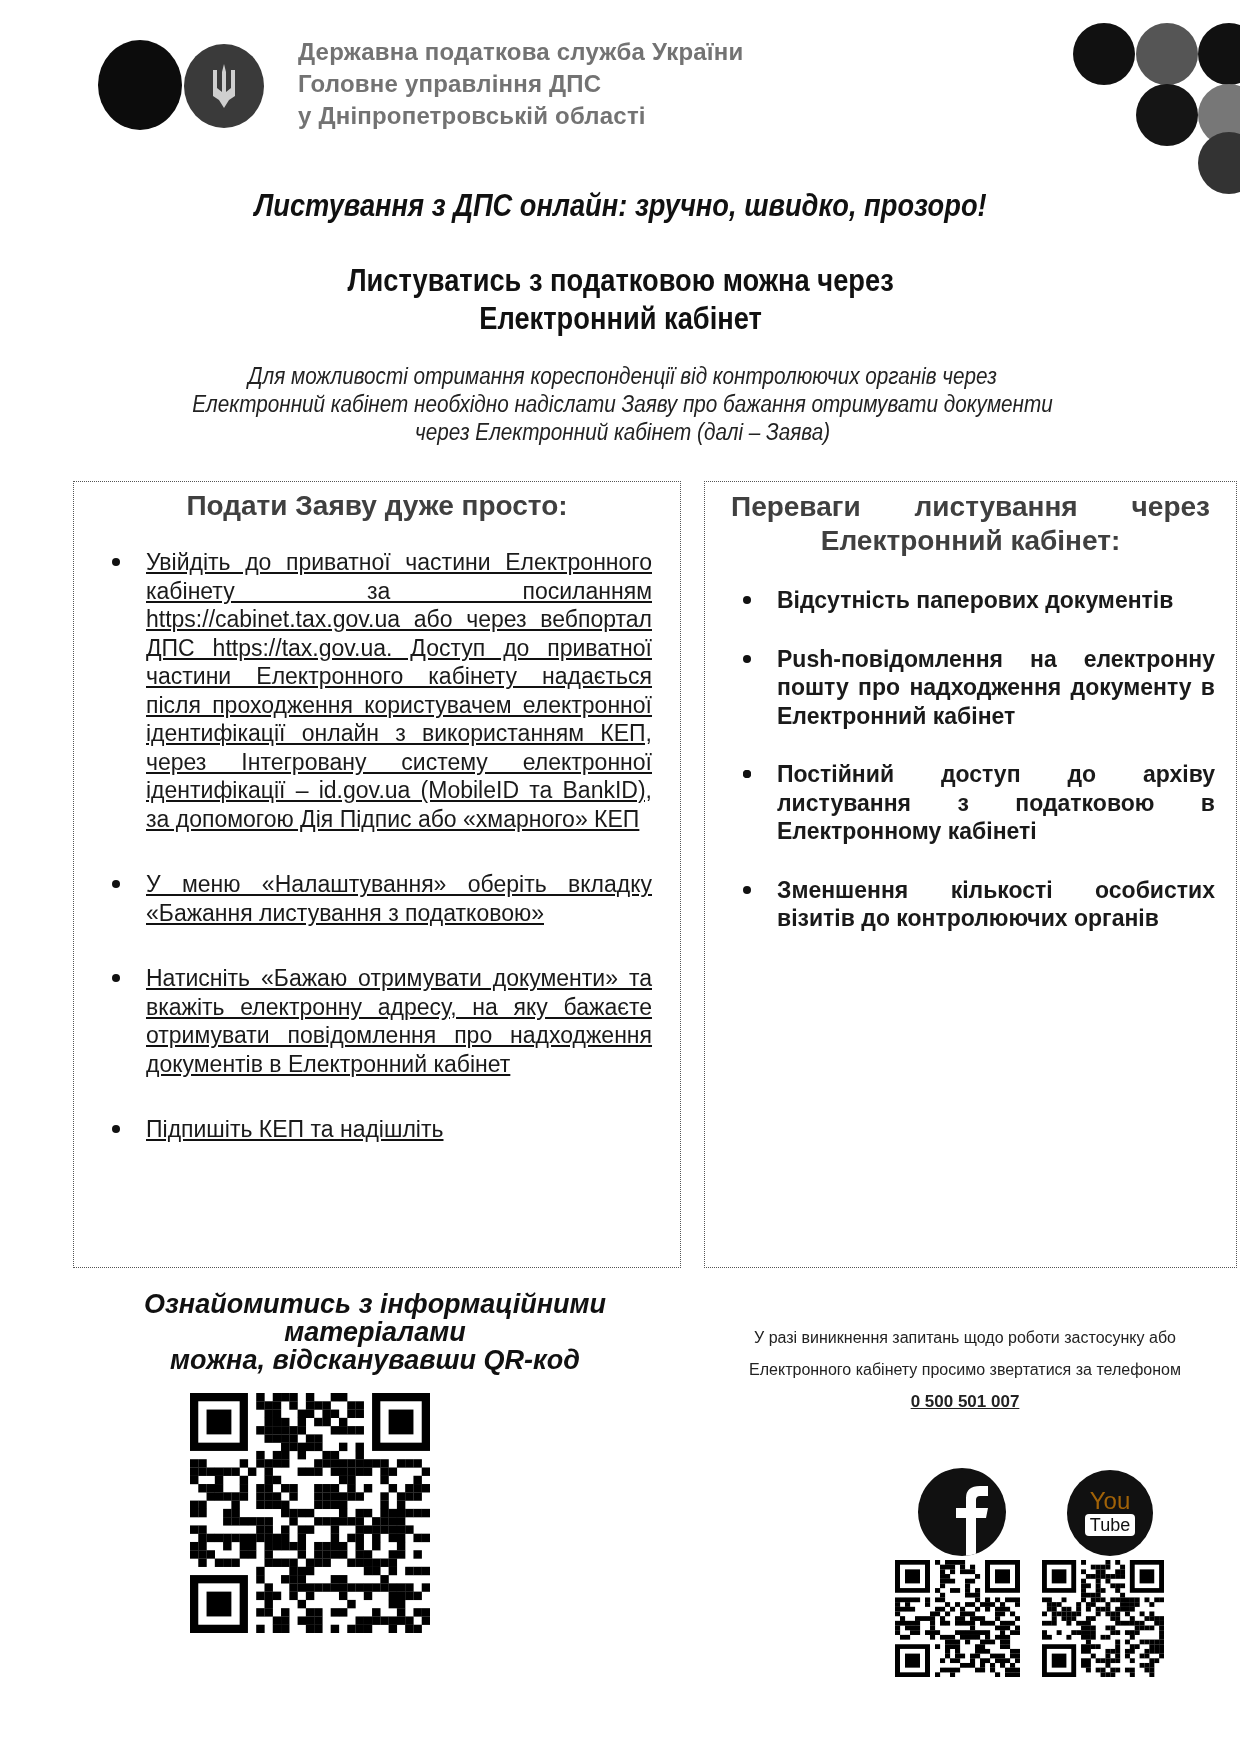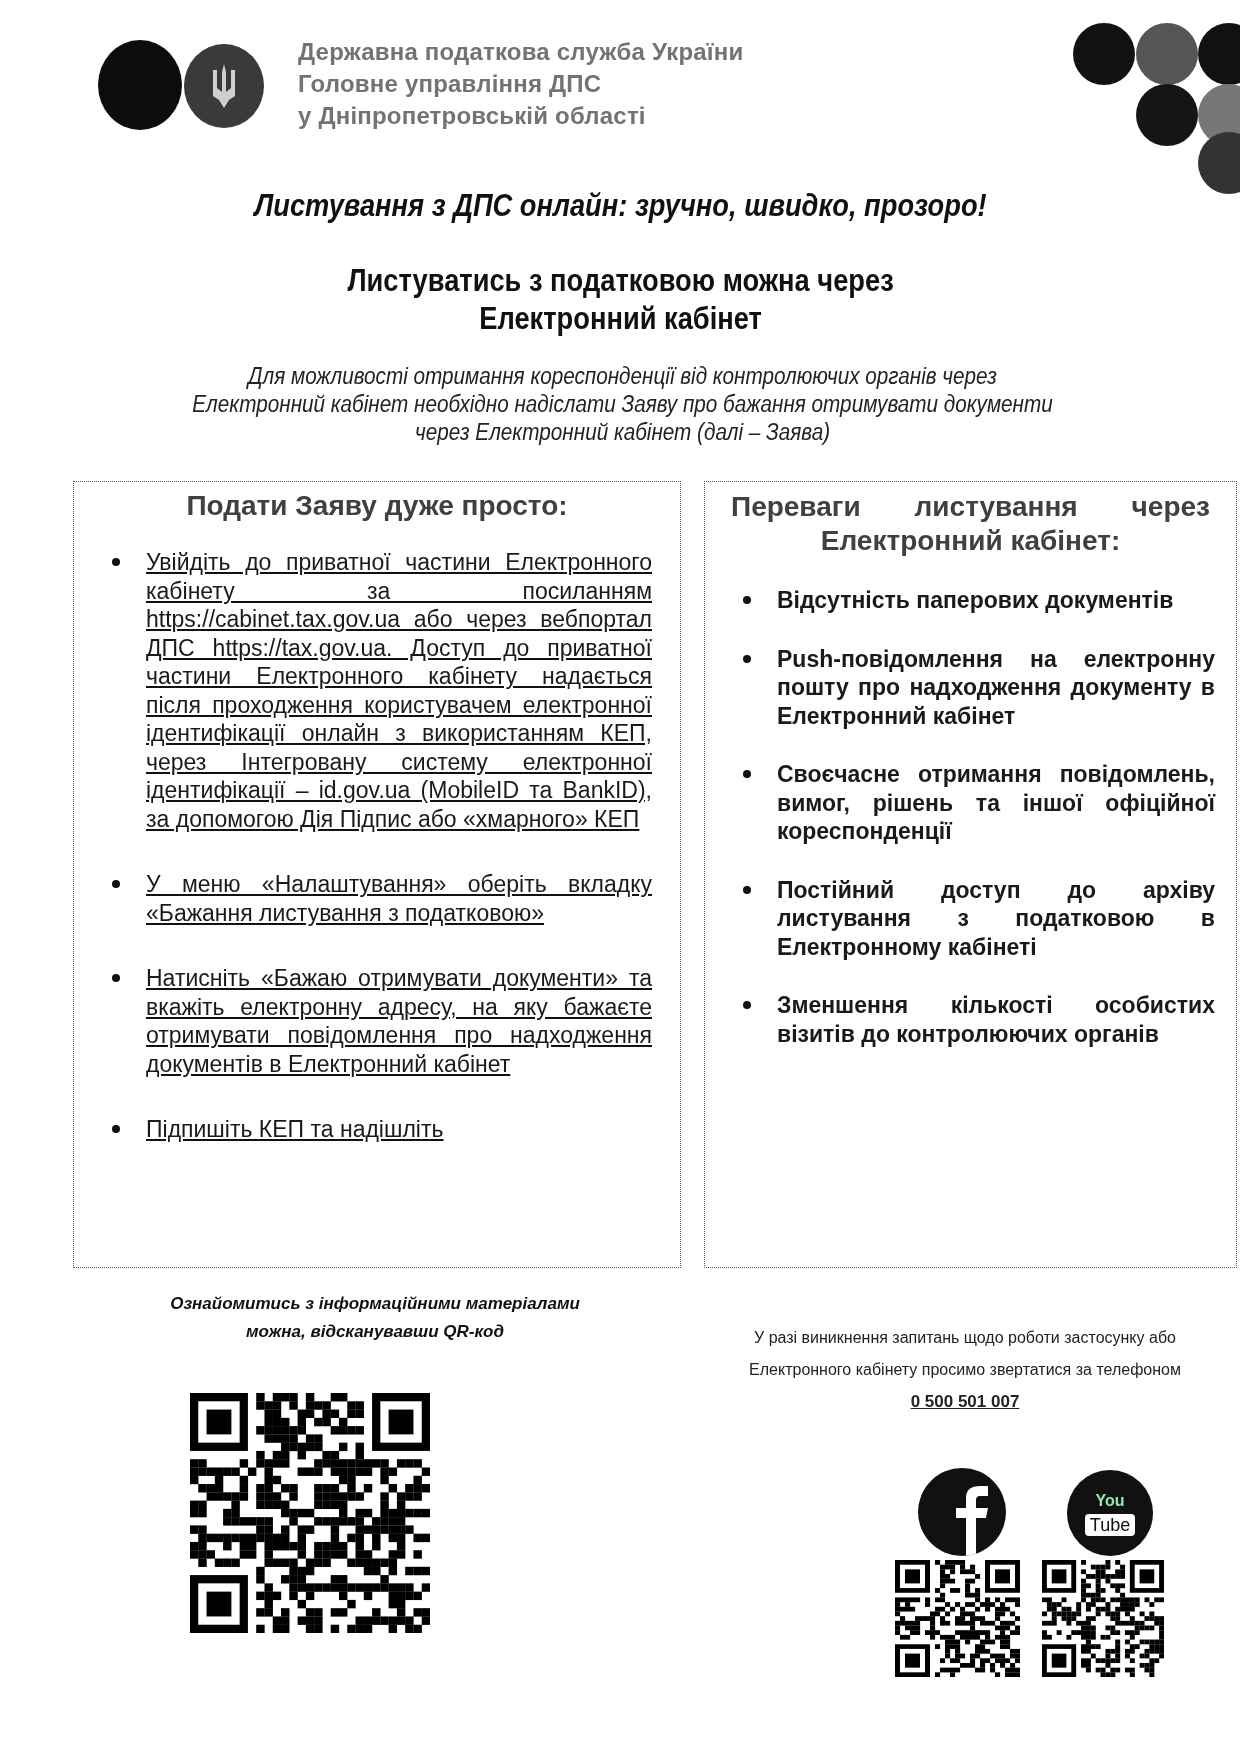--- a/index.html
+++ b/index.html
@@ -32,28 +32,28 @@
   .box-right .box-title { position:absolute; left:26px; right:26px; top:8px; text-align:justify; text-align-last:center; line-height:34px; }
 
   ul.steps { list-style: none; margin: 0; padding: 0; position: absolute; }
   ul.steps li { position: relative; padding-left: 72px; text-align: justify; font-size: 23px; line-height: 28.5px; color:#1a1a1a; }
   ul.steps li .bullet { position: absolute; left: 38px; top: 10px; width: 8px; height: 8px; border-radius: 50%; background: #111; }
   .box-left ul.steps { left: 0; top: 66px; width: 578px; text-decoration: underline; }
   .box-left ul.steps li { margin-bottom: 37px; }
   .box-right ul.steps { left: 0; top: 104px; width: 510px; font-weight: bold; }
   .box-right ul.steps li { margin-bottom: 30px; padding-left: 72px; }
 
-  .qr-caption { left: 85px; width: 580px; top: 1290px; text-align:center; font-size: 17px; font-weight: bold; font-style: italic; line-height: 28px; }
+  .qr-caption { left: 85px; width: 580px; top: 1290px; text-align:center; font-size: 27px; font-weight: bold; font-style: italic; line-height: 28px; }
   .contact { left: 690px; width: 550px; top: 1322px; text-align: center; font-size: 16px; line-height: 32px; color:#222; }
   .phone { font-weight: bold; text-decoration: underline; font-size: 17px; }
 
   .qr { position: absolute; }
   .social-fb { left: 918px; top: 1468px; width: 88px; height: 88px; border-radius: 50%; background: #111; overflow:hidden; }
   .social-yt { left: 1067px; top: 1470px; width: 86px; height: 86px; border-radius: 50%; background: #111; display:flex; flex-direction:column; align-items:center; justify-content:center; }
-  .yt-you { color:#86efac; font-weight:bold; font-size:16px; line-height:20px; }
+  .yt-you { color:#a16207; font-weight:normal; font-size:24px; line-height:20px; }
   .yt-tube { margin-top:3px; background:#fff; color:#111; border-radius:4px; font-size:18px; padding:0 5px; line-height:22px; }
 </style>
 </head>
 <body>
 
 <div class="abs logo-dark"></div>
 <div class="abs logo-grey">
   <svg viewBox="0 0 26 48">
     <path d="M13 2 L15 10 L15 30 L20 26 L20 8 L24 8 L24 34 L18 38 L13 46 L8 38 L2 34 L2 8 L6 8 L6 26 L11 30 L11 10 Z" fill="#cfcfcf"></path>
   </svg>
@@ -92,21 +92,21 @@
     <li><span class="bullet"></span><span>Натисніть «Бажаю отримувати документи» та вкажіть електронну адресу, на яку бажаєте отримувати повідомлення про надходження документів в Електронний кабінет</span></li>
     <li><span class="bullet"></span><span>Підпишіть КЕП та надішліть</span></li>
   </ul>
 </div>
 
 <div class="abs box box-right">
   <div class="box-title">Переваги листування через Електронний кабінет:</div>
   <ul class="steps">
     <li><span class="bullet"></span><span>Відсутність паперових документів</span></li>
     <li><span class="bullet"></span><span>Push-повідомлення на електронну пошту про надходження документу в Електронний кабінет</span></li>
-    <li><span class="bullet"></span><span>Своєчасне отримання повідомлень, вимог, рішень та іншої офіційної кореспонденції</span></li>
+    <li><span class="bullet"></span></li>
     <li><span class="bullet"></span><span>Постійний доступ до архіву листування з податковою в Електронному кабінеті</span></li>
     <li><span class="bullet"></span><span>Зменшення кількості особистих візитів до контролюючих органів</span></li>
   </ul>
 </div>
 
 <div class="abs qr-caption">
   <div>Ознайомитись з інформаційними матеріалами</div>
   <div>можна, відсканувавши QR-код</div>
 </div>
 

